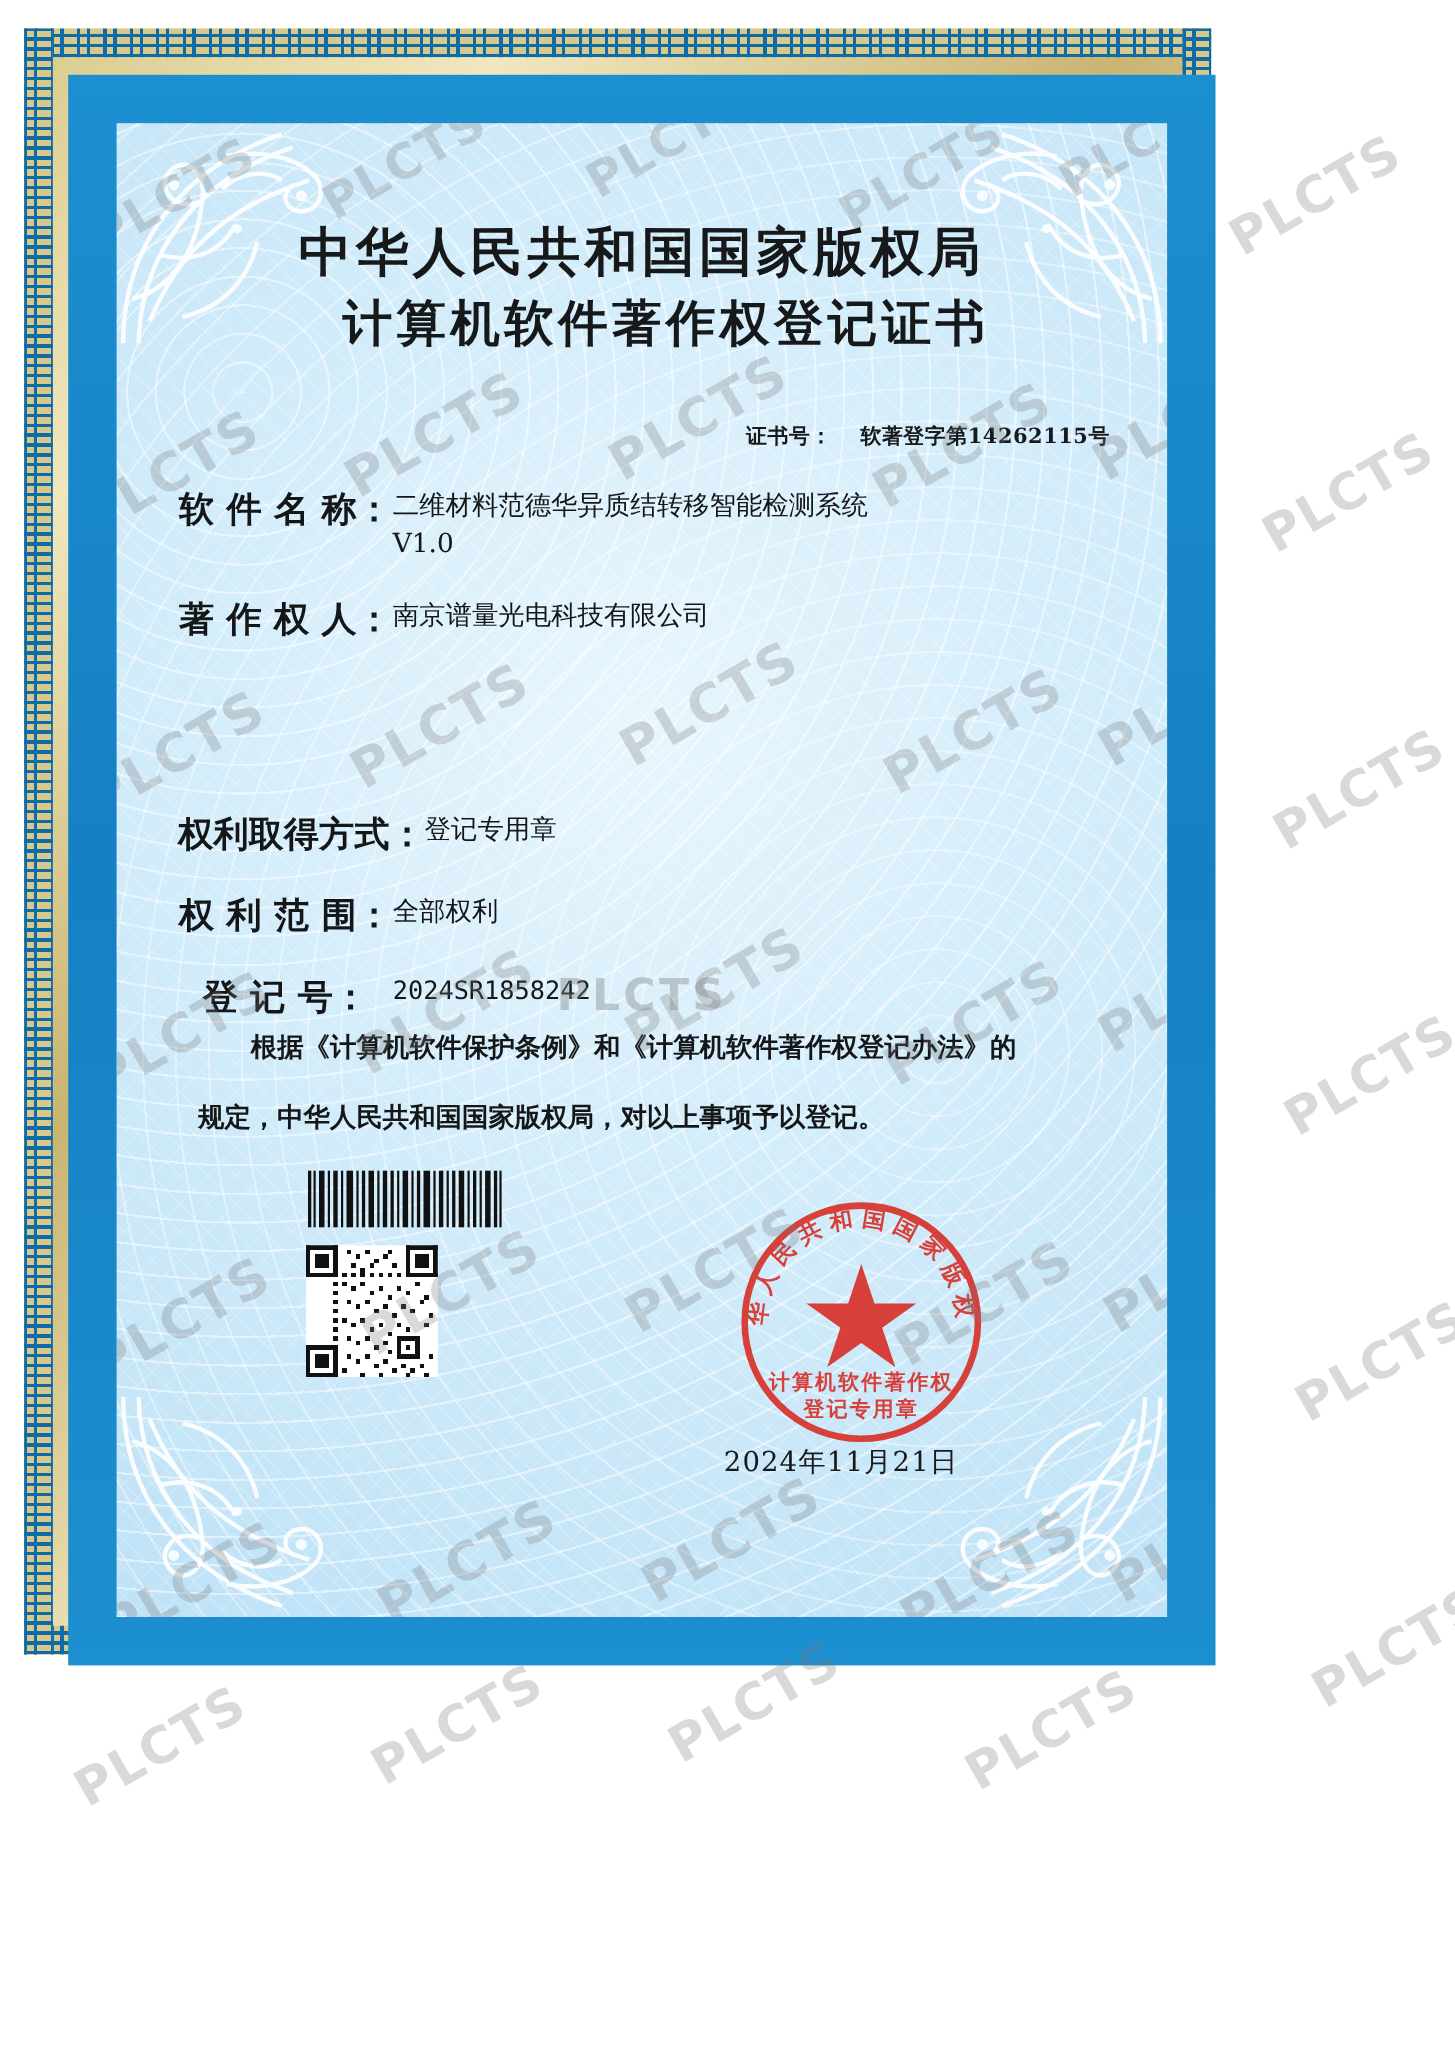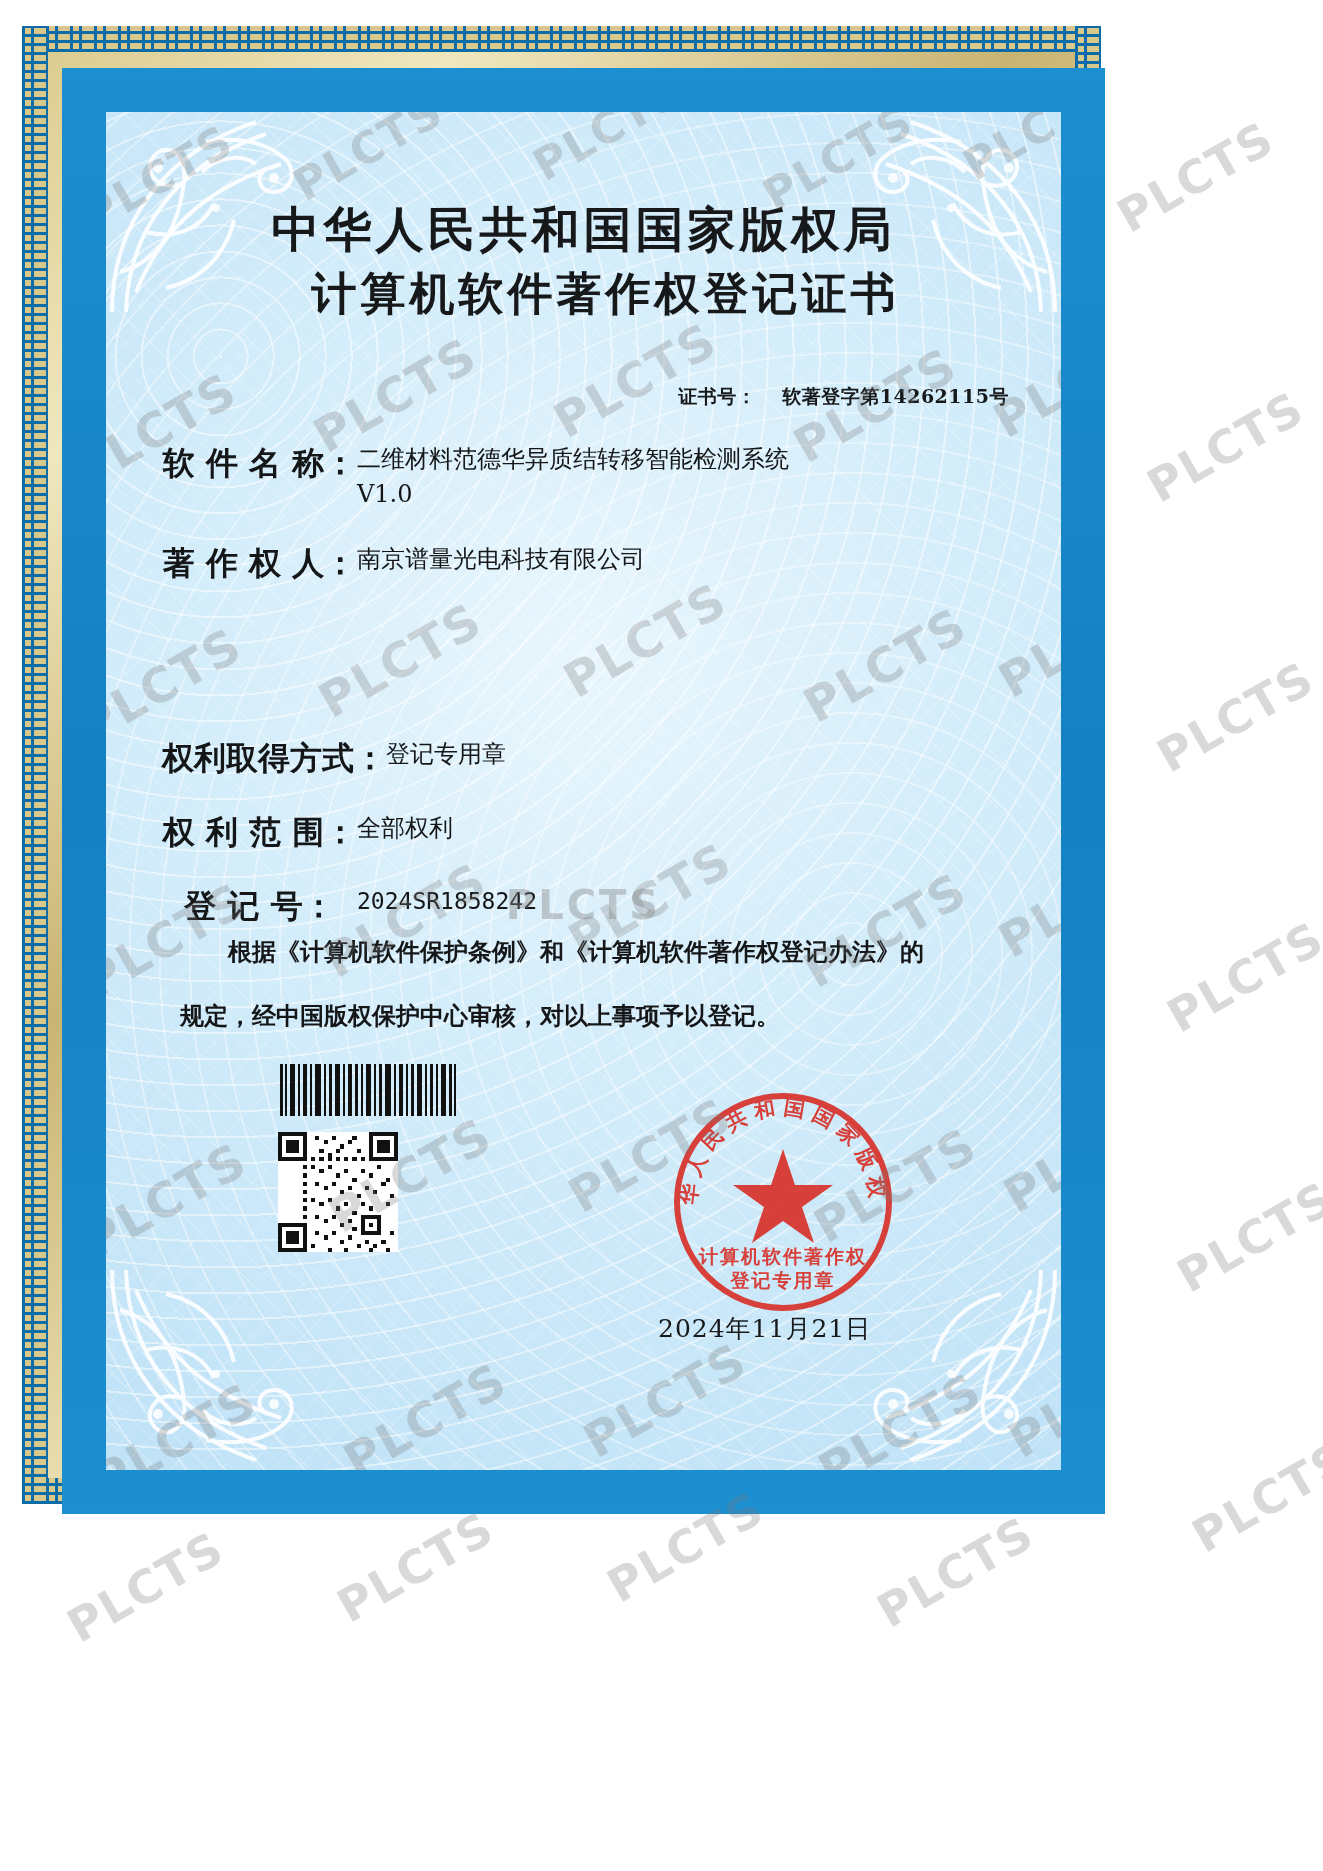--- a/index.html
+++ b/index.html
@@ -380,21 +380,21 @@
           <div class="field-value">全部权利</div>
         </div>
         <div class="field-row">
           <div class="field-label">登 记 号：</div>
           <div class="field-value mono">2024SR1858242</div>
         </div>
       </div>
 
       <div class="statement">
         <p class="indent">根据《计算机软件保护条例》和《计算机软件著作权登记办法》的</p>
-        <p>规定，经中国版权保护中心审核，对以上事项予以登记。</p>
+        <p>规定，中华人民共和国国家版权局，对以上事项予以登记。</p>
       </div>
 
       <div class="barcode">
         <svg viewBox="0 0 180 52" width="180" height="52">
           <rect x="0" y="0" width="180" height="52" fill="none"></rect>
           <g fill="#111111">
             <rect x="2" y="0" width="3" height="52"></rect>
             <rect x="7" y="0" width="2" height="52"></rect>
             <rect x="12" y="0" width="5" height="52"></rect>
             <rect x="20" y="0" width="2" height="52"></rect>

